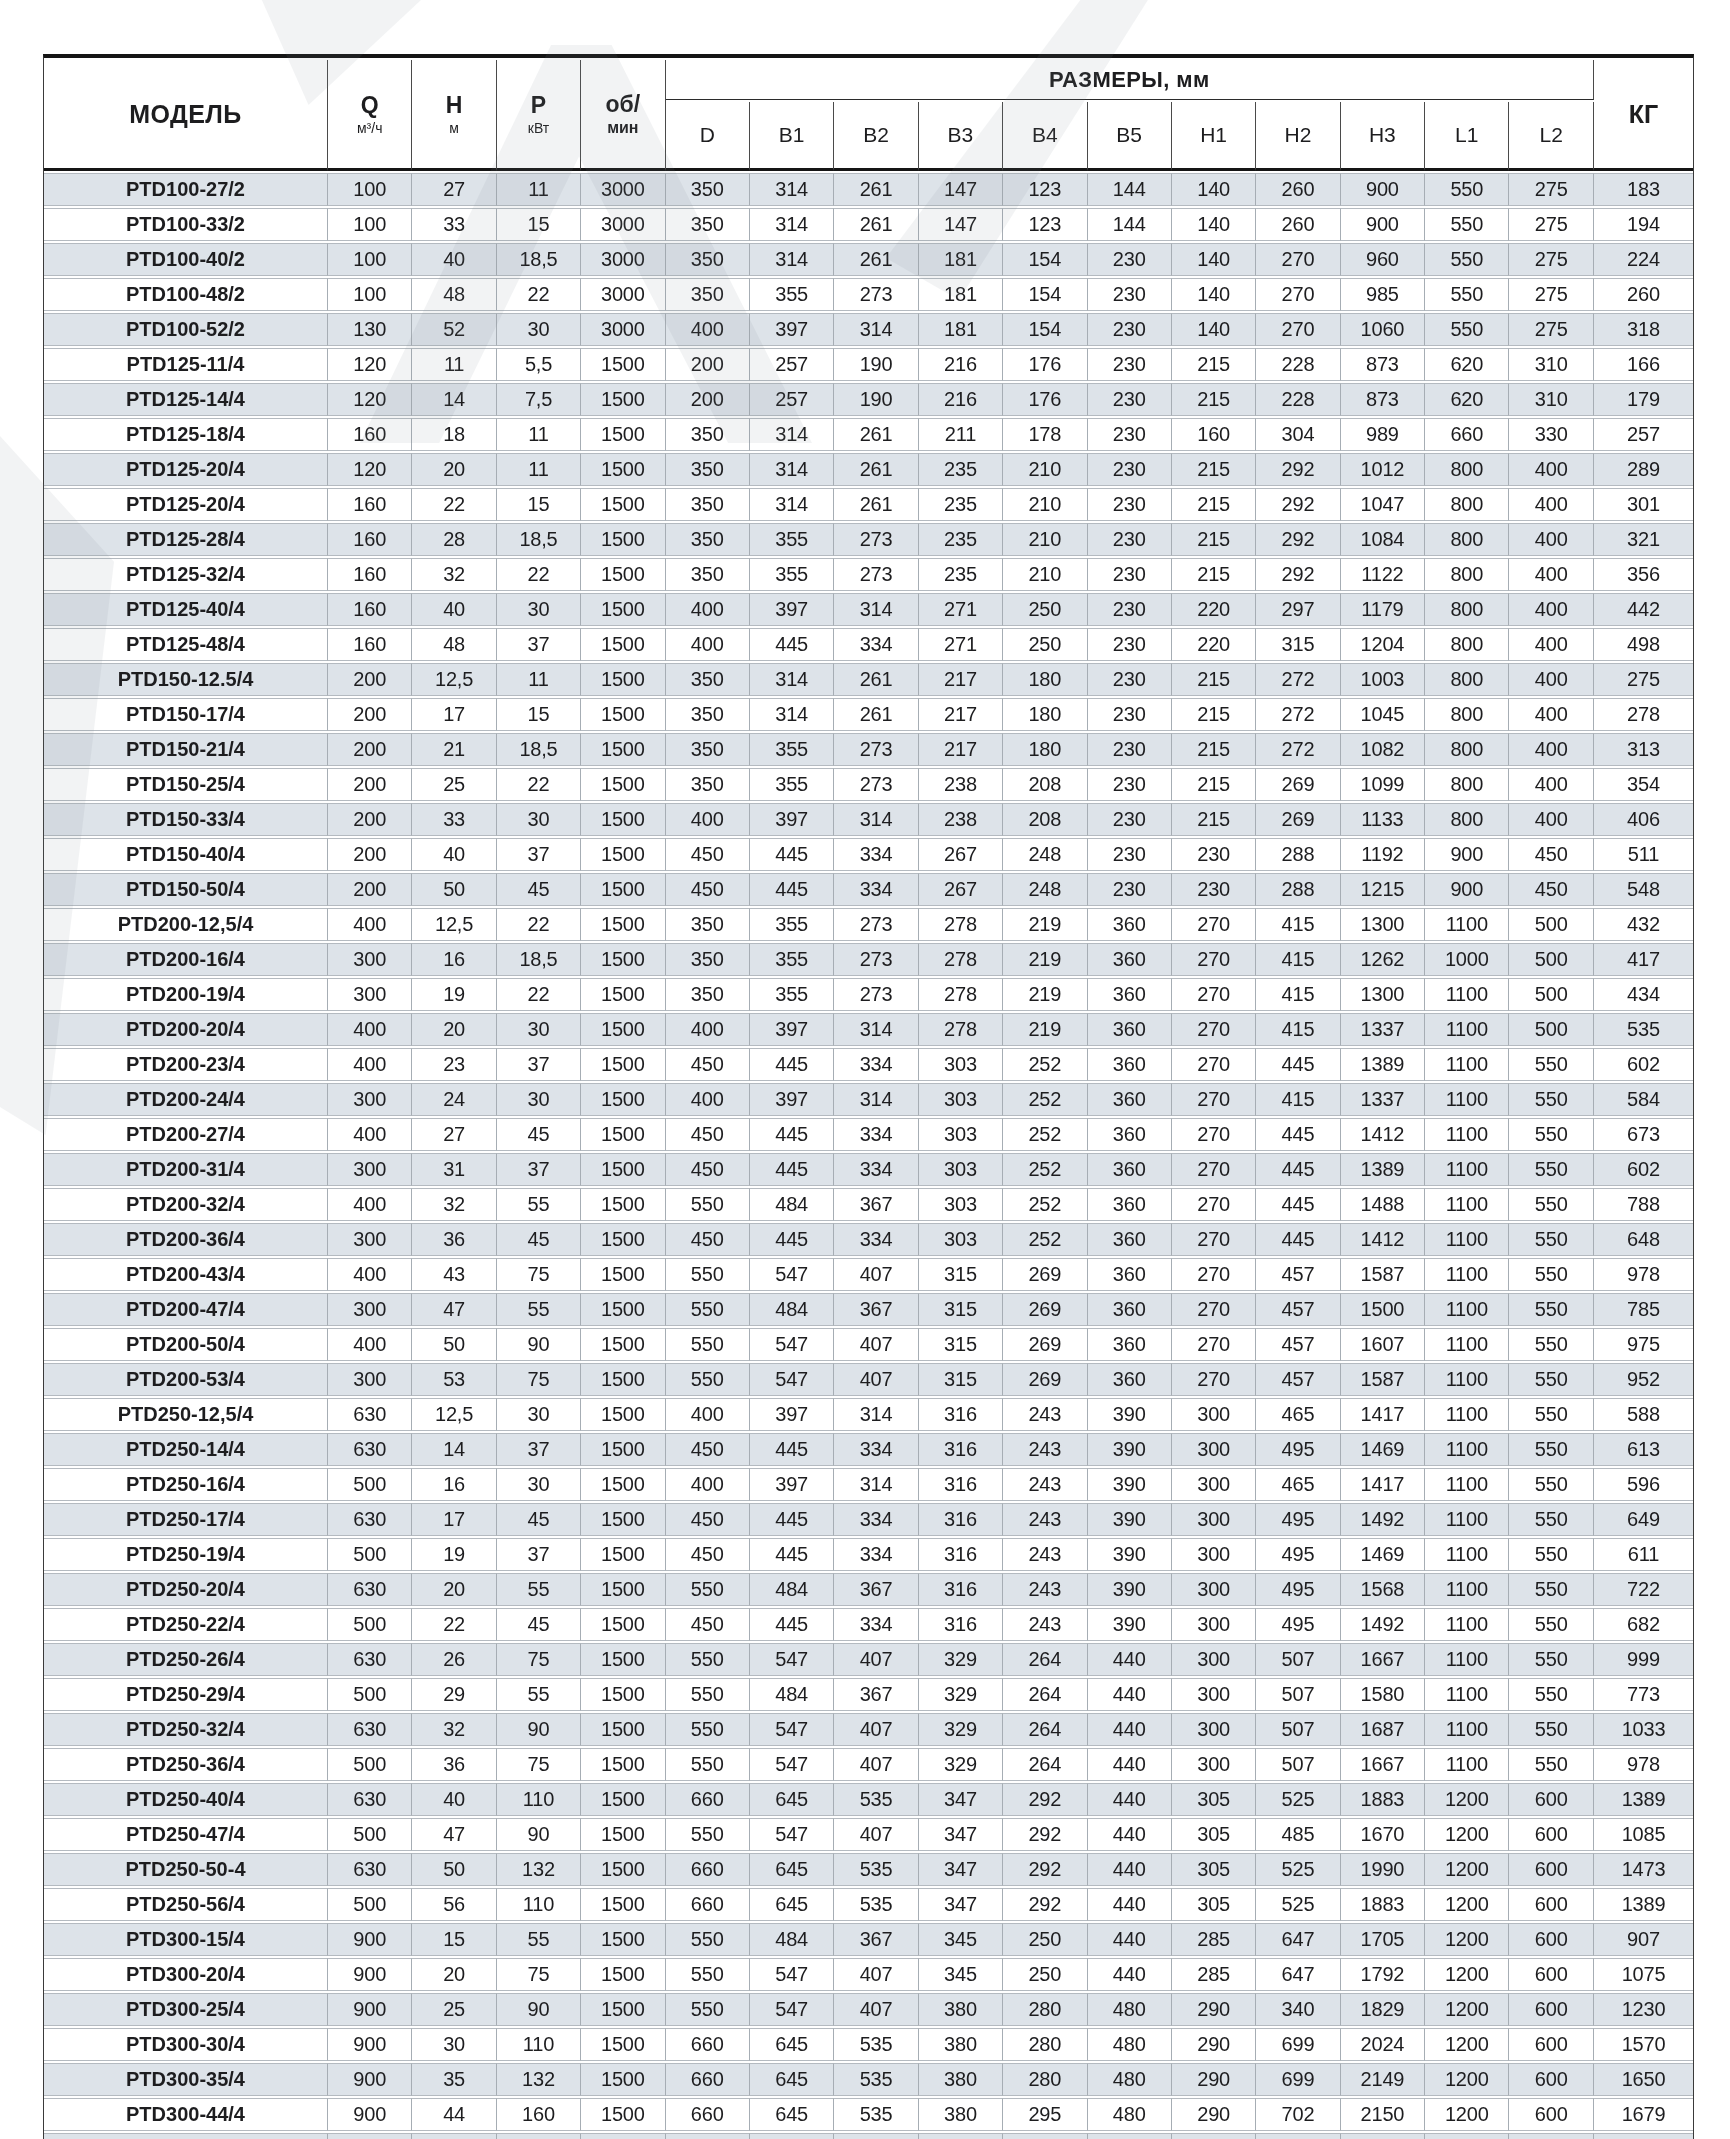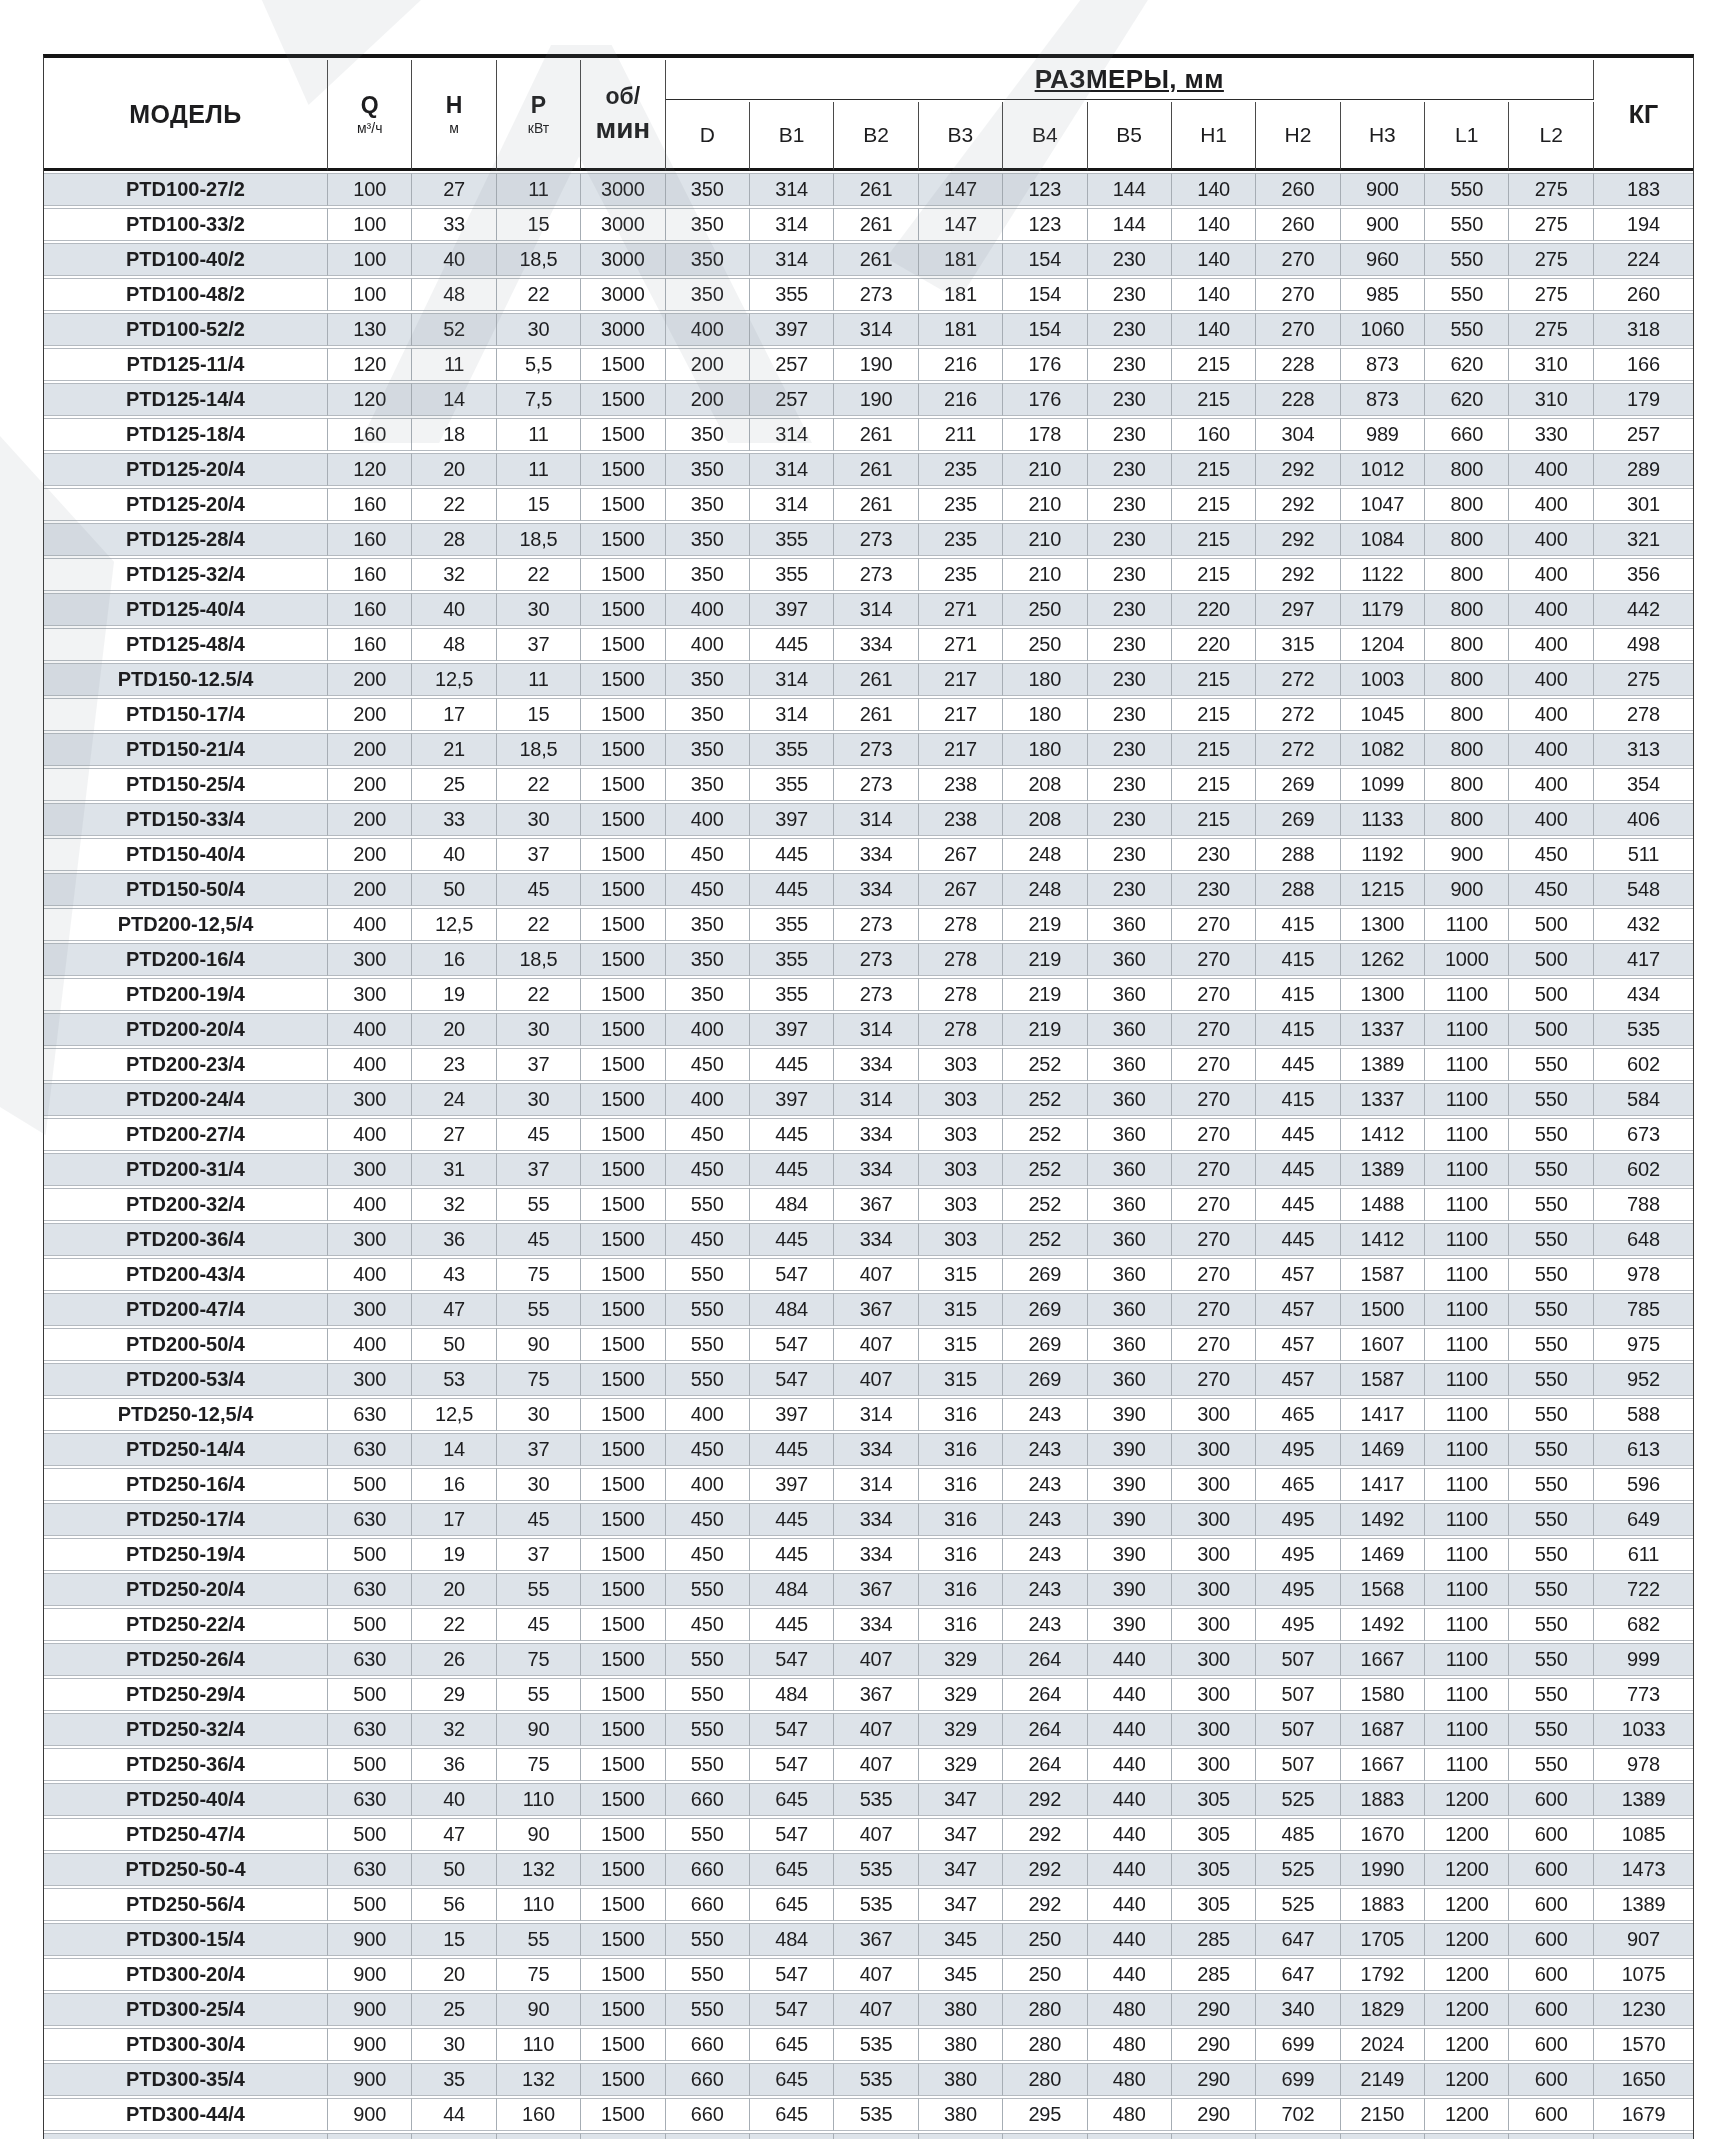--- a/index.html
+++ b/index.html
@@ -31,28 +31,28 @@
   col.c-model{width:284px;}
   col.c-kg{width:99px;}
   
   thead th{
     background:#ffffff;font-weight:bold;vertical-align:middle;text-align:center;
     border-right:0.8px solid #4a4a4a;padding:0;
   }
   thead tr.hrow1 th:last-child{border-right:none;}
   thead tr.hrow2 th:last-child{border-right:0.8px solid #4a4a4a;}
   th.rs{border-bottom:3.8px solid #151515;}
-  th.sizes-h{border-bottom:1.5px solid #2b2b2b;height:39px;font-size:26px;letter-spacing:0.4px;text-decoration:underline;}
+  th.sizes-h{border-bottom:1.5px solid #2b2b2b;height:39px;font-size:22px;letter-spacing:0.4px;}
   tr.hrow2 th{border-bottom:3.8px solid #151515;height:66px;font-weight:normal;font-size:21px;}
   .model-h{font-size:25px;letter-spacing:0.4px;}
   .kg-h{font-size:25px;}
   .two-line{line-height:1.25;}
   .two-line .lbl{font-size:23px;font-weight:bold;display:block;}
   .two-line .unit{font-size:14px;font-weight:normal;display:block;}
-  .two-line .unit-b{font-size:28px;font-weight:bold;display:block;text-align:center;}
+  .two-line .unit-b{font-size:16px;font-weight:bold;display:block;text-align:center;}
   
   tbody td{
     height:29px;text-align:center;vertical-align:middle;
     font-size:20px;letter-spacing:-0.2px;
     border-right:0.8px solid #a6adb4;
     border-top:0.8px solid #b4bac0;
     border-bottom:0.8px solid #b4bac0;
     background:#ffffff;
   }
   tbody td:first-child{font-weight:bold;font-size:20px;letter-spacing:0;}

